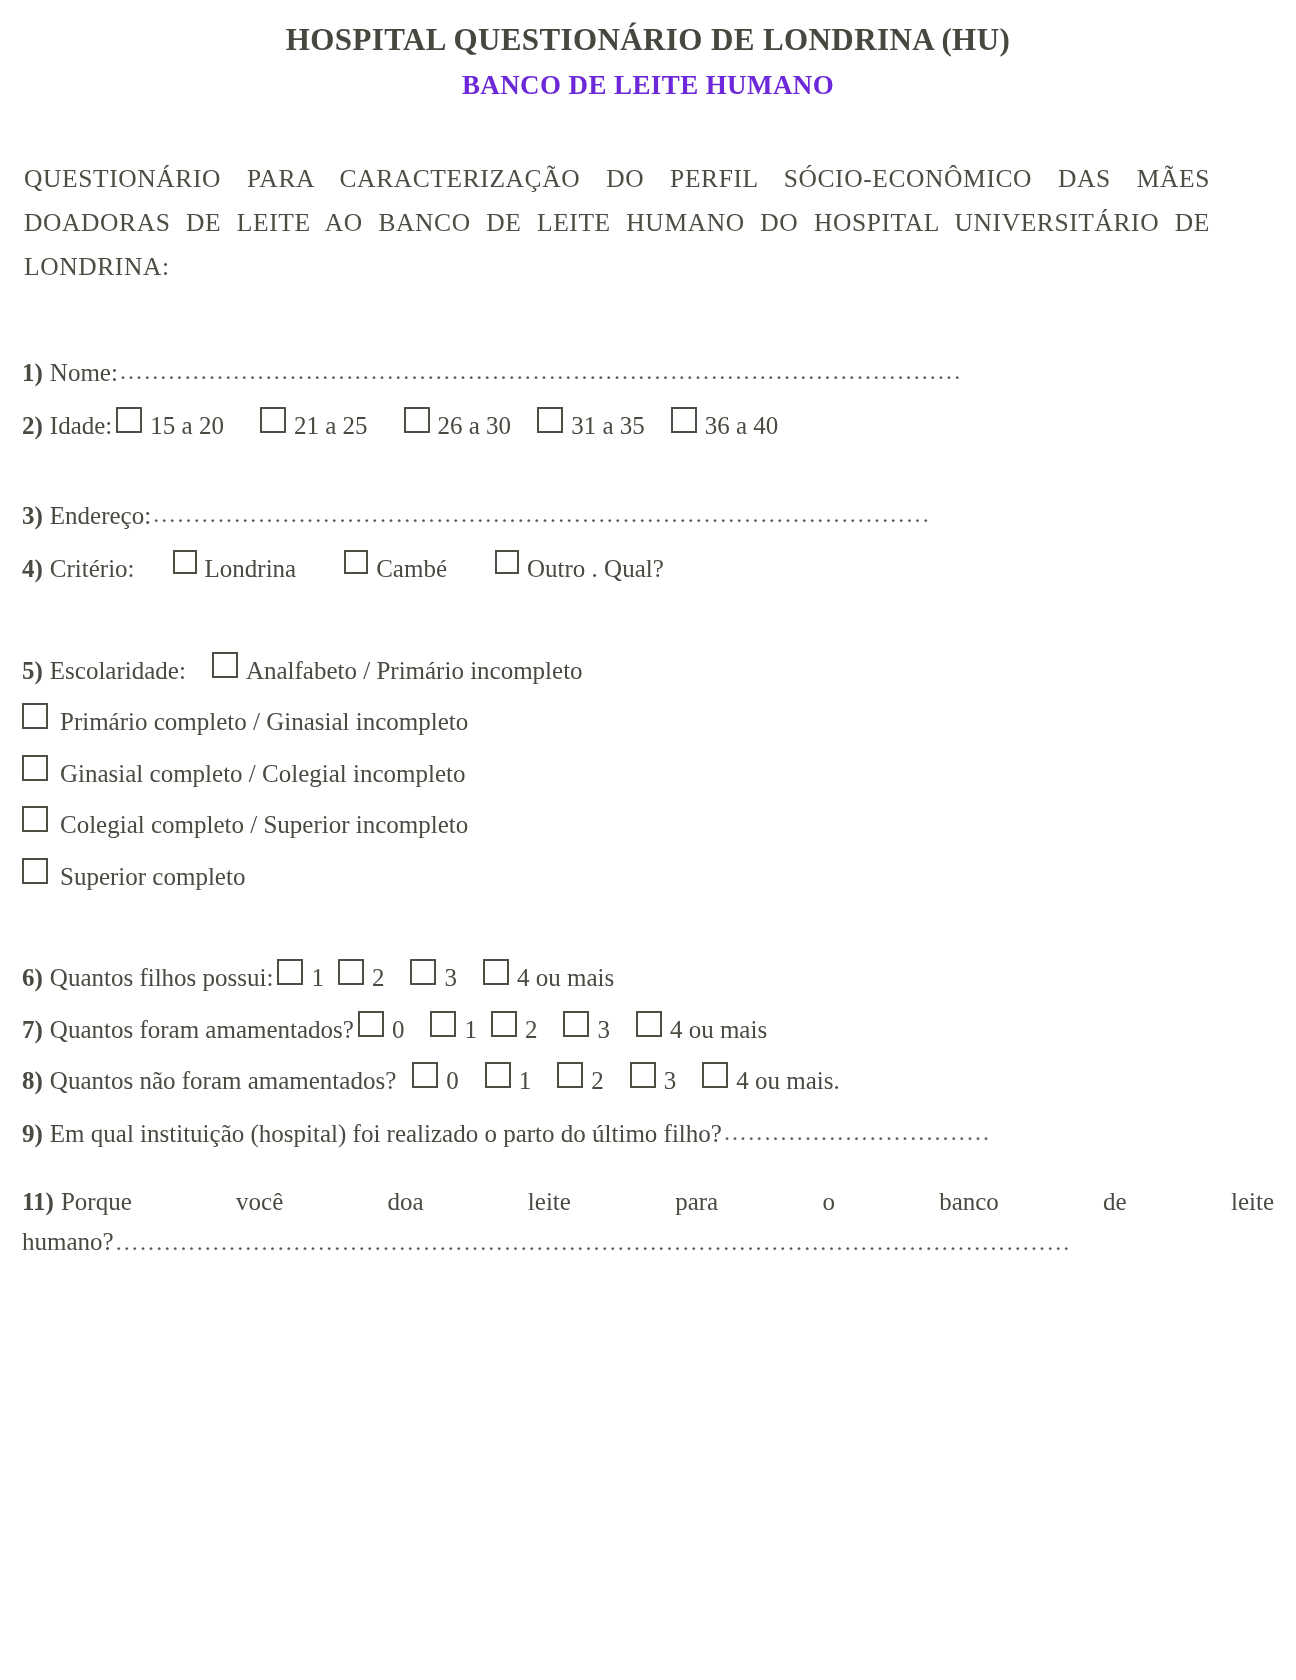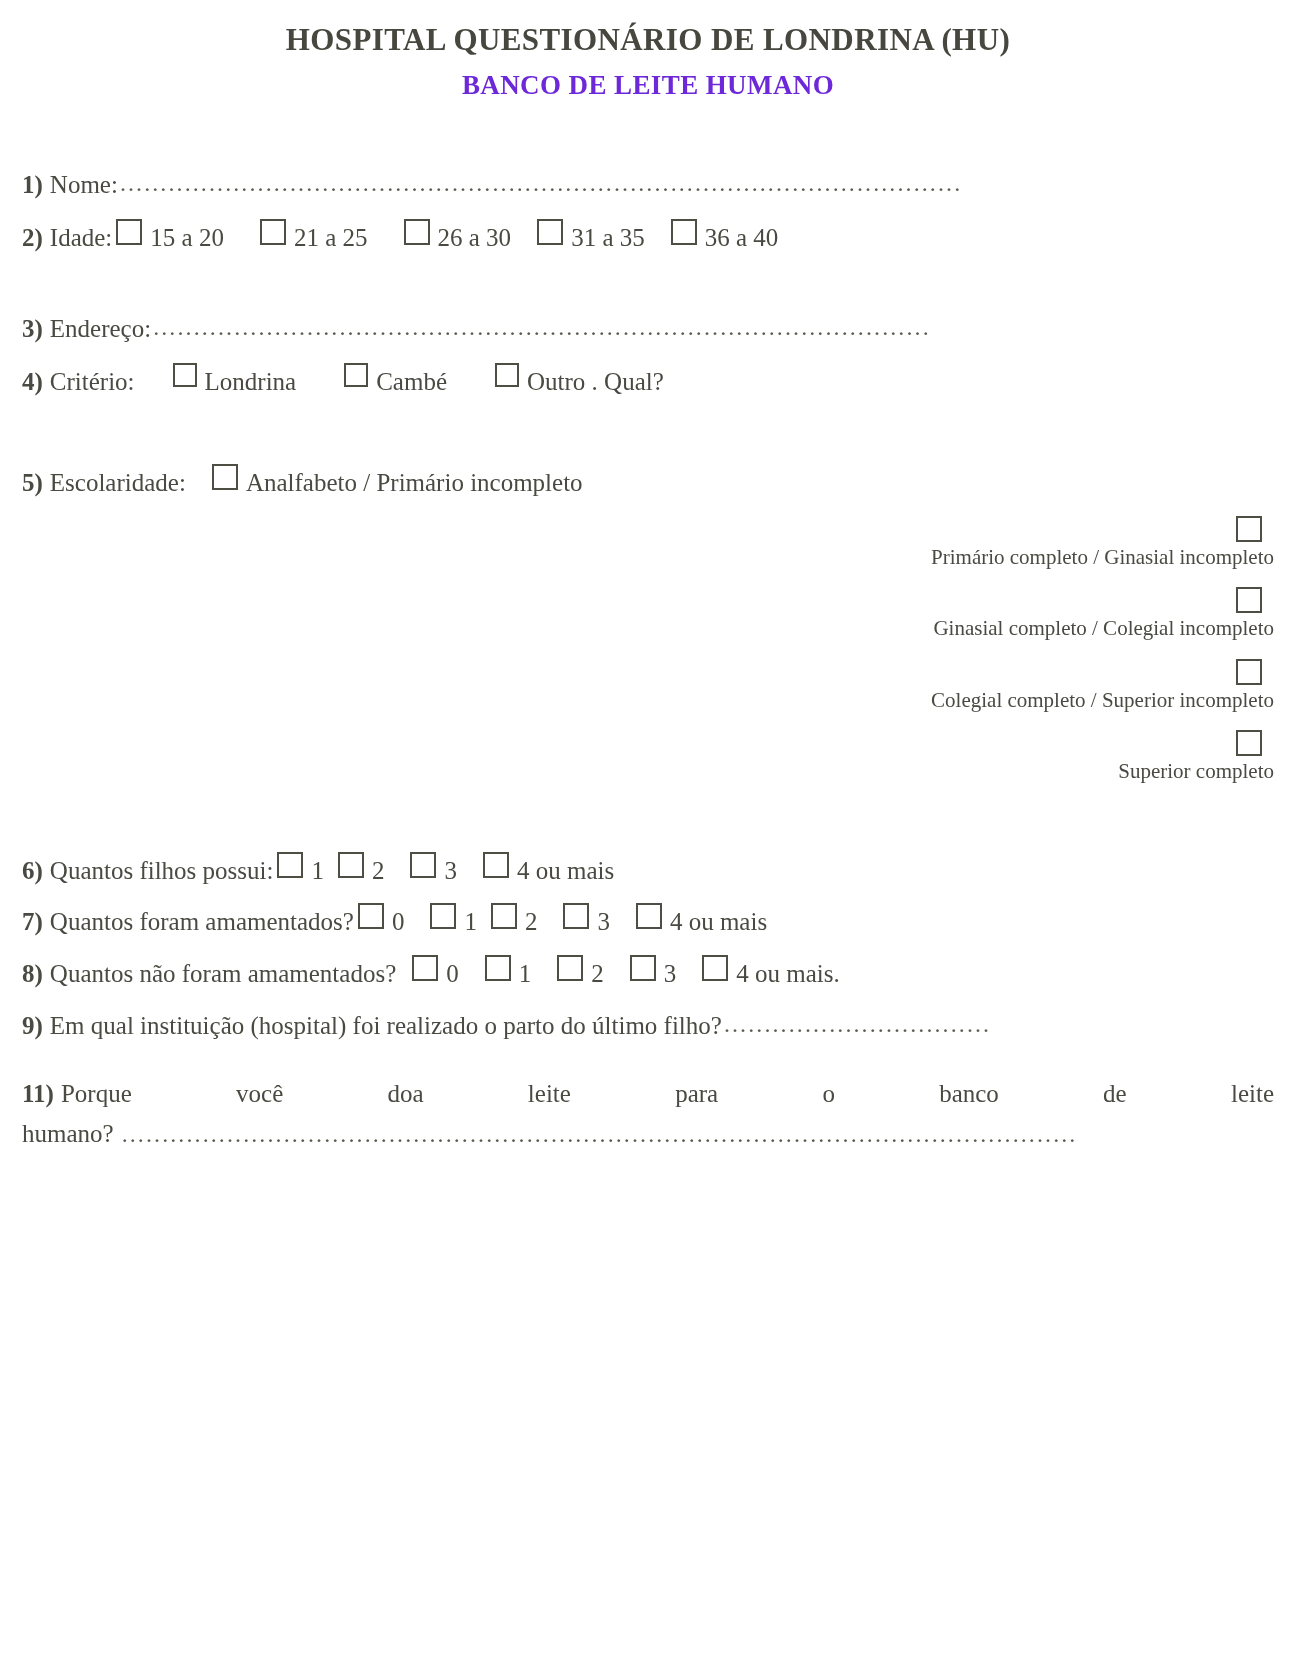--- a/index.html
+++ b/index.html
@@ -103,47 +103,45 @@
   .gap-lg { width: 34px; display:inline-block; }
   .gap-md { width: 22px; display:inline-block; }
   .gap-sm { width: 12px; display:inline-block; }
   .sp-2 { height: 52px; }
   .sp-3 { height: 64px; }
   .sp-4 { height: 14px; }
 
   
   .esc-row {
     margin: 0 22px;
-    font-size: 21px;
+    font-size: 25px;
     display: flex;
-    align-items: flex-end;
+    align-items: flex-start;
     white-space: nowrap;
     line-height: 1.5;
-    flex-direction: column;
   }
   .esc-row .cb { margin-left: 0; margin-right: 12px; }
 
   
   .q11 {
     margin: 0 22px;
     font-size: 25px;
     color: #4a4a42;
     line-height: 1.6;
   }
   .q11-line {
     display: flex;
     align-items: baseline;
     justify-content: space-between;
     white-space: nowrap;
   }
   .q11-line2 {
     display: flex;
     align-items: baseline;
     white-space: nowrap;
-    gap: 6px;
   }
 
   
   .q12 {
     margin: 10px 95px 0 22px;
     font-size: 25px;
     line-height: 1.78;
     text-align: justify;
     color: #4a4a42;
   }
@@ -152,20 +150,21 @@
 </head>
 <body>
 
 <div class="page">
 
   <div class="hdr">
     <div class="hdr-line1">HOSPITAL QUESTIONÁRIO DE LONDRINA (HU)</div>
     <div class="hdr-line2">BANCO DE LEITE HUMANO</div>
   </div>
 
+  <div class="intro">QUESTIONÁRIO PARA CARACTERIZAÇÃO DO PERFIL SÓCIO-ECONÔMICO DAS MÃES DOADORAS DE LEITE AO BANCO DE LEITE HUMANO DO HOSPITAL UNIVERSITÁRIO DE LONDRINA:</div>
 
   <div class="sp-3"></div>
 
   <div class="q">
     <span class="qnum">1)</span>
     <span class="qlabel">Nome:</span>
     <span class="dots">........................................................................................................</span>
   </div>
 
   <div class="sp-4"></div>

